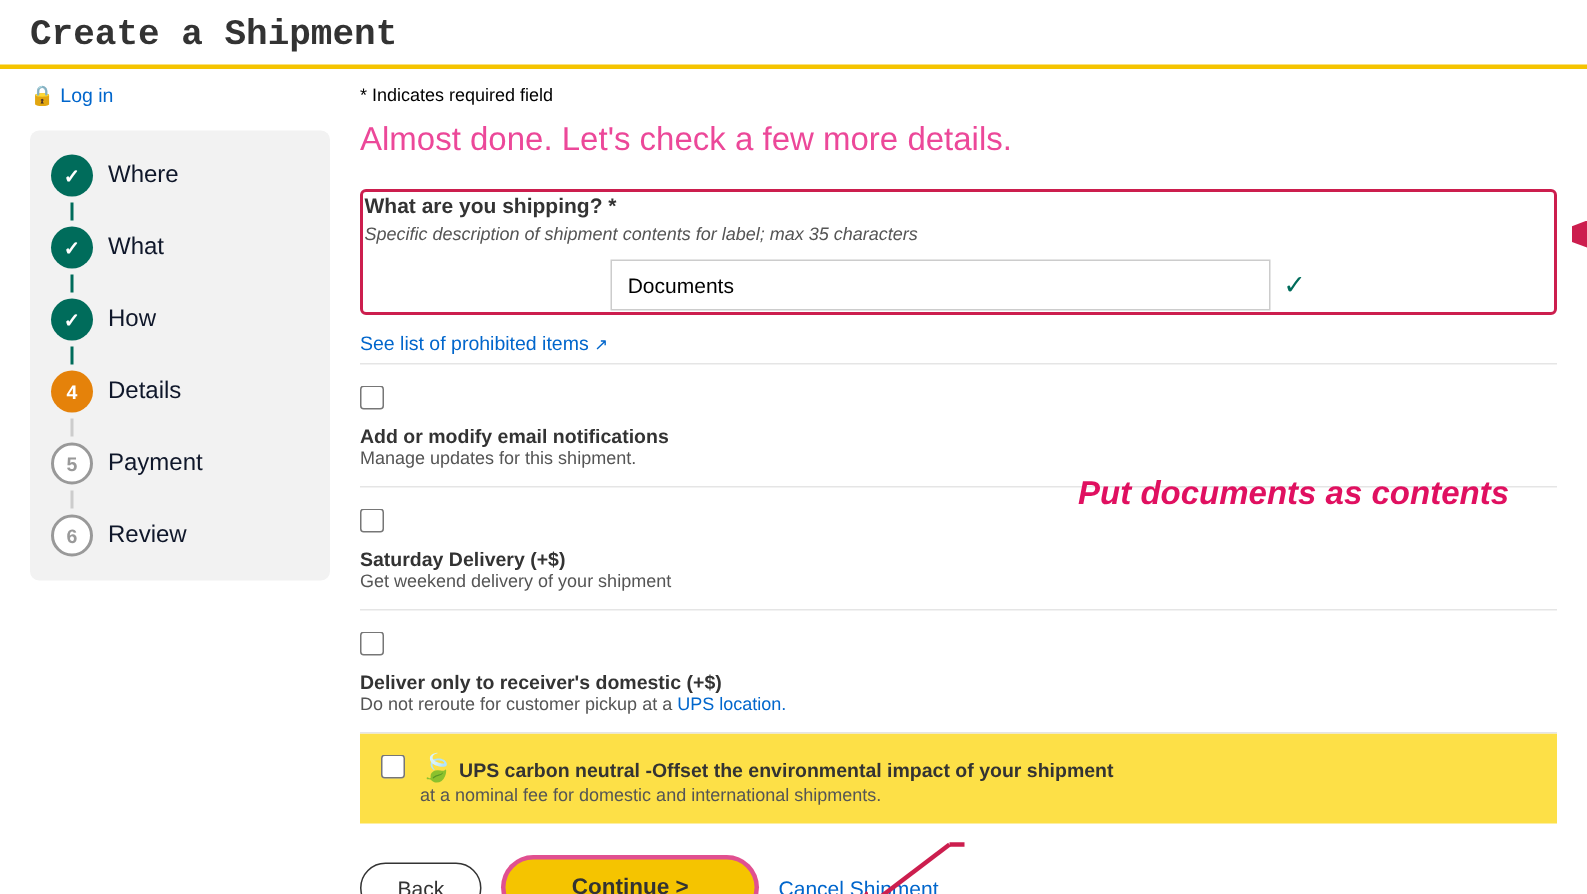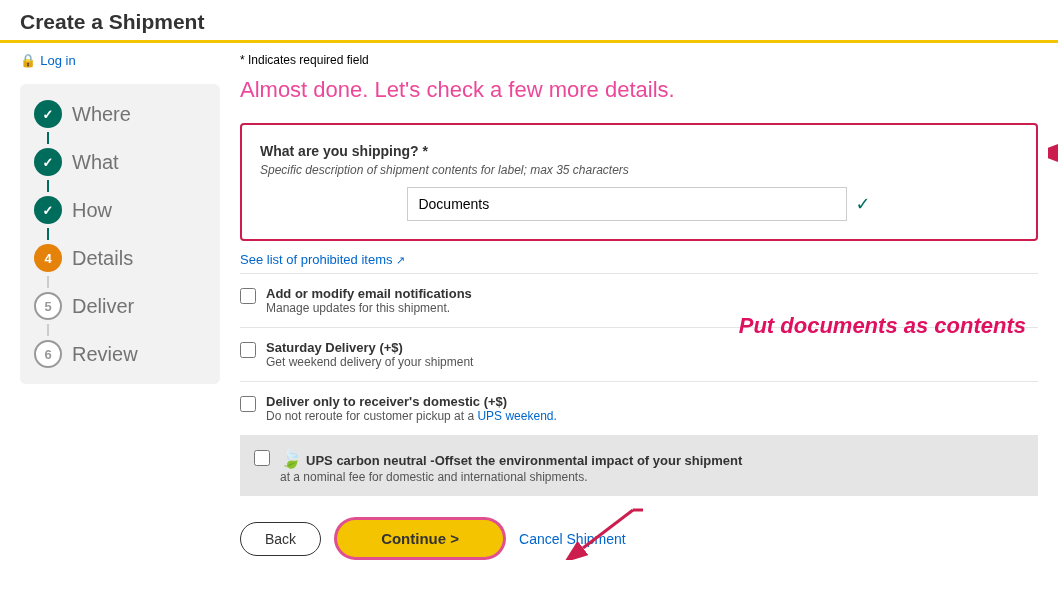--- a/index.html
+++ b/index.html
@@ -12,23 +12,24 @@
       min-height: 596px;
       overflow: hidden;
     }
 
     
     .header {
       border-bottom: 3px solid #f5c400;
       padding: 10px 20px 6px 20px;
     }
     .header h1 {
-      font-size: 21px;
-      font-weight: bold;
-      color: #333;
+      font-size: 24px;
+      font-weight: bold;
+      color: #333;
+      font-family: Liberation Mono, monospace;
     }
 
     
     .layout {
       display: flex;
       padding: 10px 20px;
       gap: 20px;
     }
 
     
@@ -78,22 +79,22 @@
     .step-circle.active {
       background: #e5820a;
       color: #fff;
     }
     .step-circle.pending {
       background: #fff;
       border: 2px solid #999;
       color: #999;
     }
     .step-label {
-      font-size: 20px;
-      color: #737373;
+      font-size: 16px;
+      color: #0f172a;
     }
     .step-connector {
       width: 2px;
       height: 12px;
       background: #006c5b;
       margin-left: 13px;
       margin-top: -14px;
       margin-bottom: 4px;
     }
     .step-connector.pending {
@@ -113,21 +114,21 @@
       font-size: 22px;
       color: #ec4899;
       text-align: left;
       margin-bottom: 20px;
     }
 
     
     .shipping-section {
       border: 2px solid #cc1e4e;
       border-radius: 4px;
-      padding: 18px;
+      padding: 1px;
       margin-bottom: 10px;
       position: relative;
     }
     .section-label {
       font-size: 14px;
       font-weight: bold;
       color: #333;
       margin-bottom: 4px;
     }
     .section-sublabel {
@@ -163,38 +164,39 @@
       display: inline-block;
     }
     .ext-icon { font-size: 11px; }
 
     
     .put-documents-text {
       color: #e01060;
       font-size: 22px;
       font-weight: 900;
       position: absolute;
-      right: 12px;
+      right: 32px;
       top: 260px;
       font-style: italic;
       white-space: nowrap;
     }
 
     
     .options-section {
       display: flex;
       flex-direction: column;
       gap: 0;
     }
     .option-item {
       display: flex;
       align-items: flex-start;
       gap: 10px;
       padding: 12px 0;
       border-bottom: 1px solid #e5e5e5;
+      flex-direction: column;
     }
     .option-item:first-child { border-top: 1px solid #e5e5e5; }
     .option-checkbox {
       width: 16px;
       height: 16px;
       margin-top: 2px;
       flex-shrink: 0;
       cursor: pointer;
     }
     .option-text .option-title {
@@ -203,21 +205,21 @@
       color: #333;
     }
     .option-text .option-desc {
       font-size: 12px;
       color: #555;
     }
     .option-desc a { color: #0066cc; text-decoration: none; }
 
     
     .carbon-item {
-      background: #e5e5e5;
+      background: #fde047;
       padding: 12px 14px;
       display: flex;
       align-items: flex-start;
       gap: 10px;
       margin-top: 0;
     }
     .carbon-leaf { color: #5a8a00; font-size: 18px; }
     .carbon-title {
       font-size: 13px;
       font-weight: bold;
@@ -322,21 +324,21 @@
       <div class="step-connector"></div>
 
       <div class="step-item">
         <div class="step-circle active">4</div>
         <span class="step-label">Details</span>
       </div>
       <div class="step-connector pending"></div>
 
       <div class="step-item">
         <div class="step-circle pending">5</div>
-        <span class="step-label">Deliver</span>
+        <span class="step-label">Payment</span>
       </div>
       <div class="step-connector pending"></div>
 
       <div class="step-item">
         <div class="step-circle pending">6</div>
         <span class="step-label">Review</span>
       </div>
 
     </div>
   </div>
@@ -395,21 +397,21 @@
           <div class="option-title">Saturday Delivery (+$)</div>
           <div class="option-desc">Get weekend delivery of your shipment</div>
         </div>
       </div>
 
       <div class="option-item">
         <input type="checkbox" class="option-checkbox" style="">
         <div class="option-text">
           <div class="option-title">Deliver only to receiver's domestic (+$)</div>
           <div class="option-desc">
-            Do not reroute for customer pickup at a <a href="#">UPS weekend.</a>
+            Do not reroute for customer pickup at a <a href="#">UPS location.</a>
           </div>
         </div>
       </div>
 
     </div>
 
     
     <div class="carbon-item">
       <input type="checkbox" class="option-checkbox" style="">
       <div>

